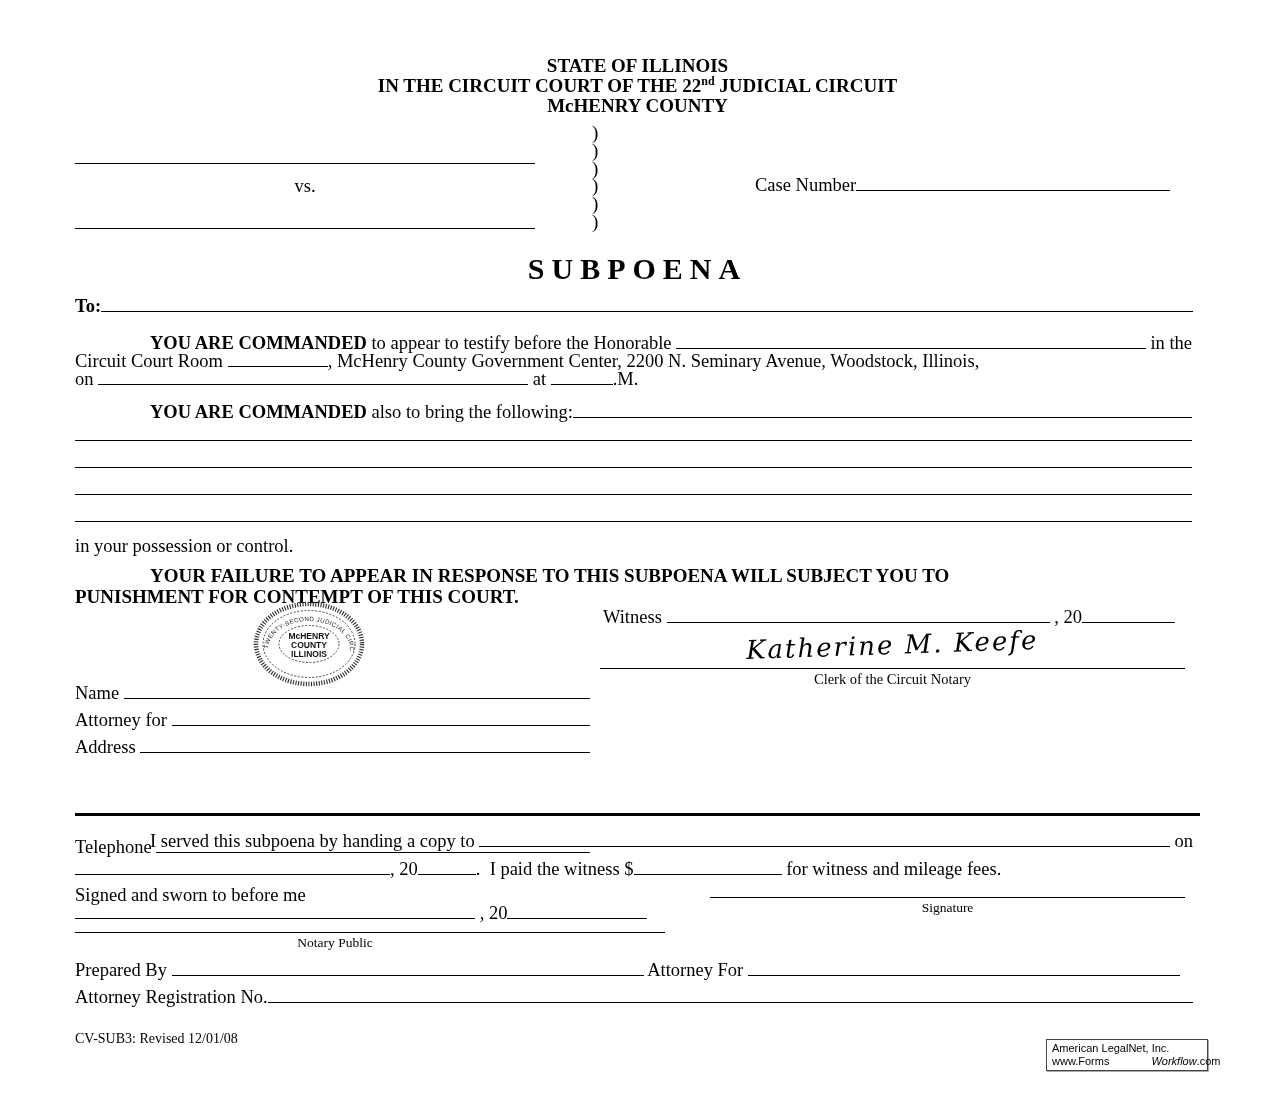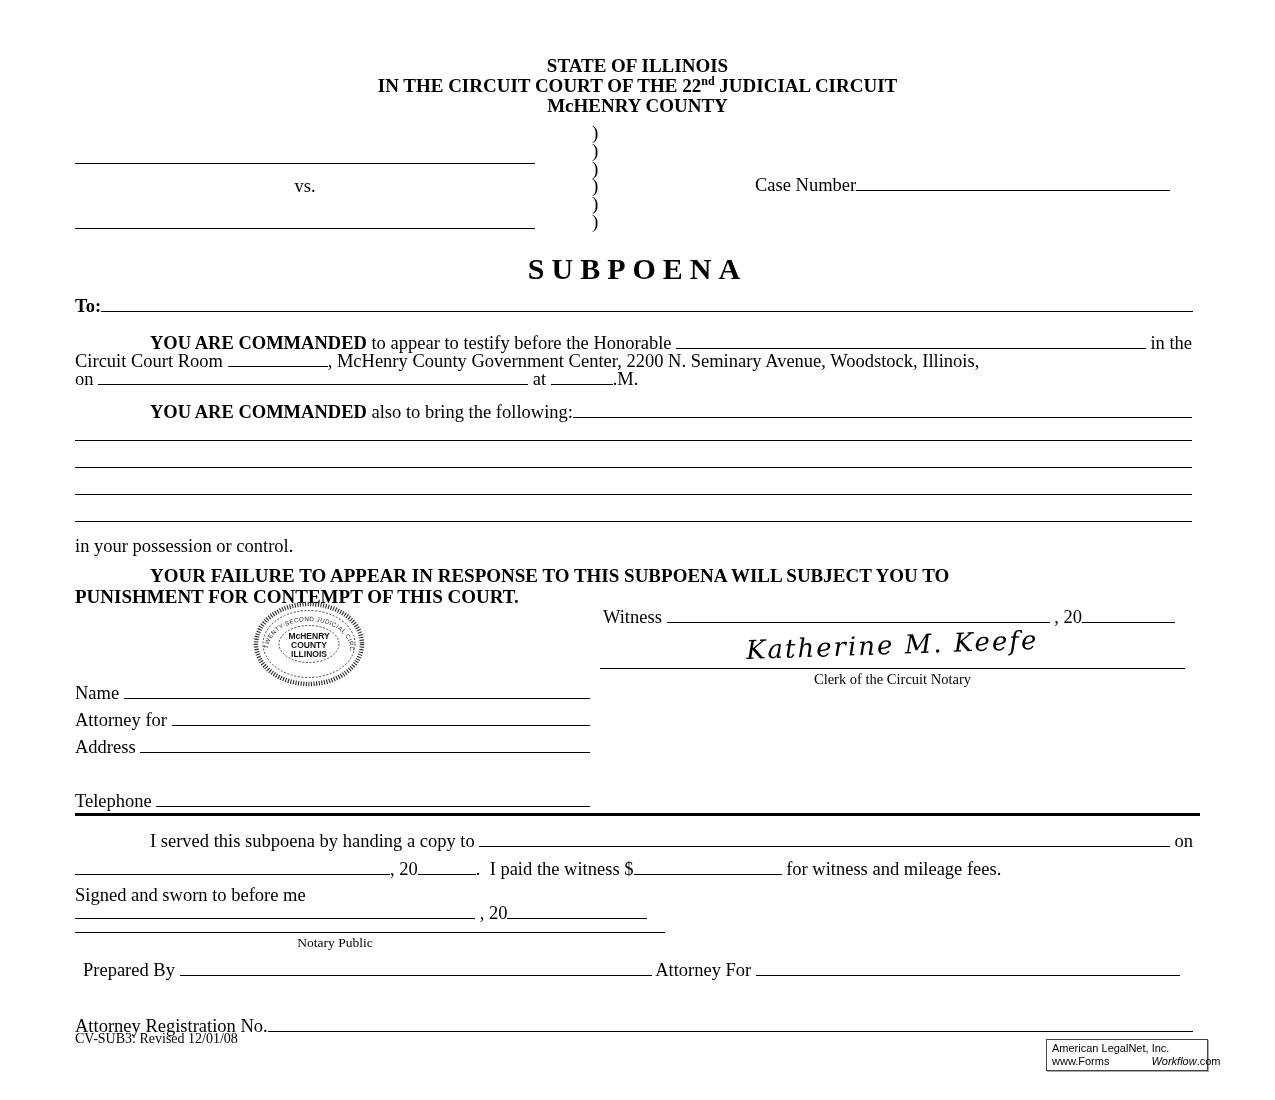--- a/index.html
+++ b/index.html
@@ -34,34 +34,34 @@
   .witness-row { top:608px; left:603px; right:100px; }
   .seal { top:601px; left:253px; }
   .clerk { top:630px; left:600px; width:585px; }
   .clerk-sig { height:38px; border-bottom:1.5px solid #000; text-align:center; }
   .script {
     display:inline-block; font-family:"DejaVu Serif", serif; font-style:italic;
     font-size:26px; transform:rotate(-2deg); letter-spacing:2px; white-space:pre;
   }
   .clerk-title { text-align:center; font-size:14.5px; padding-top:2px; }
   .att-row { left:75px; width:515px; }
-  .att-1 { top:684px; } .att-2 { top:711px; } .att-3 { top:738px; } .att-4 { top:765px; } .att-5 { top:792px; }
+  .att-1 { top:684px; } .att-2 { top:711px; } .att-3 { top:738px; } .att-4 { top:765px; } .att-5 { top:838px; }
   .rule { top:813px; left:75px; width:1125px; border-top:3px solid #000; }
   .svc1 { top:832px; left:150px; right:82px; }
   .svc2 { top:860px; left:75px; }
   .sworn-intro { top:885px; left:75px; }
   .sworn-date { top:904px; left:75px; width:600px; }
   .sigblock { top:880px; left:710px; width:475px; }
   .sigblock .line { height:17px; border-bottom:1.5px solid #000; }
   .small-cap { text-align:center; font-size:13.5px; padding-top:2px; }
   .notary { top:917px; left:75px; width:590px; }
   .notary .line { height:15px; border-bottom:1.5px solid #000; }
   .notary .small-cap { position:relative; left:-35px; }
-  .prepared-row { top:961px; left:83px; right:95px; }
-  .regno-row { top:988px; left:75px; right:82px;margin-top:29px; }
+  .prepared-row { top:961px; left:75px; right:95px; }
+  .regno-row { top:988px; left:75px; right:82px; }
   .form-id { top:1031px; left:75px; font-size:14px; }
   .legalnet {
     top:1039px; left:1046px; width:150px; border:1px solid #444; padding:2px 5px;
     font-family:"Liberation Sans", sans-serif; font-size:11px; line-height:13px;
     box-shadow:1px 1px 0 #aaa;
   }
   .legalnet .it { font-style:italic;padding-left:42px; }
 </style>
 </head>
 <body>
@@ -193,20 +193,24 @@
     <span class="bl" style="width:315px;"></span>
     <span>, 20</span>
     <span class="bl" style="width:58px;"></span>
     <span>.  I paid the witness $</span>
     <span class="bl" style="width:148px;"></span>
     <span> for witness and mileage fees.</span>
   </div>
 
   <div class="abs sworn-intro">Signed and sworn to before me</div>
 
+  <div class="abs sigblock">
+    <div class="line"></div>
+    <div class="small-cap">Signature</div>
+  </div>
 
   <div class="abs sworn-date row">
     <span class="bl" style="width:400px;"></span>
     <span> , 20</span>
     <span class="bl" style="width:140px;"></span>
   </div>
 
   <div class="abs notary">
     <div class="line"></div>
     <div class="small-cap">Notary Public</div>

